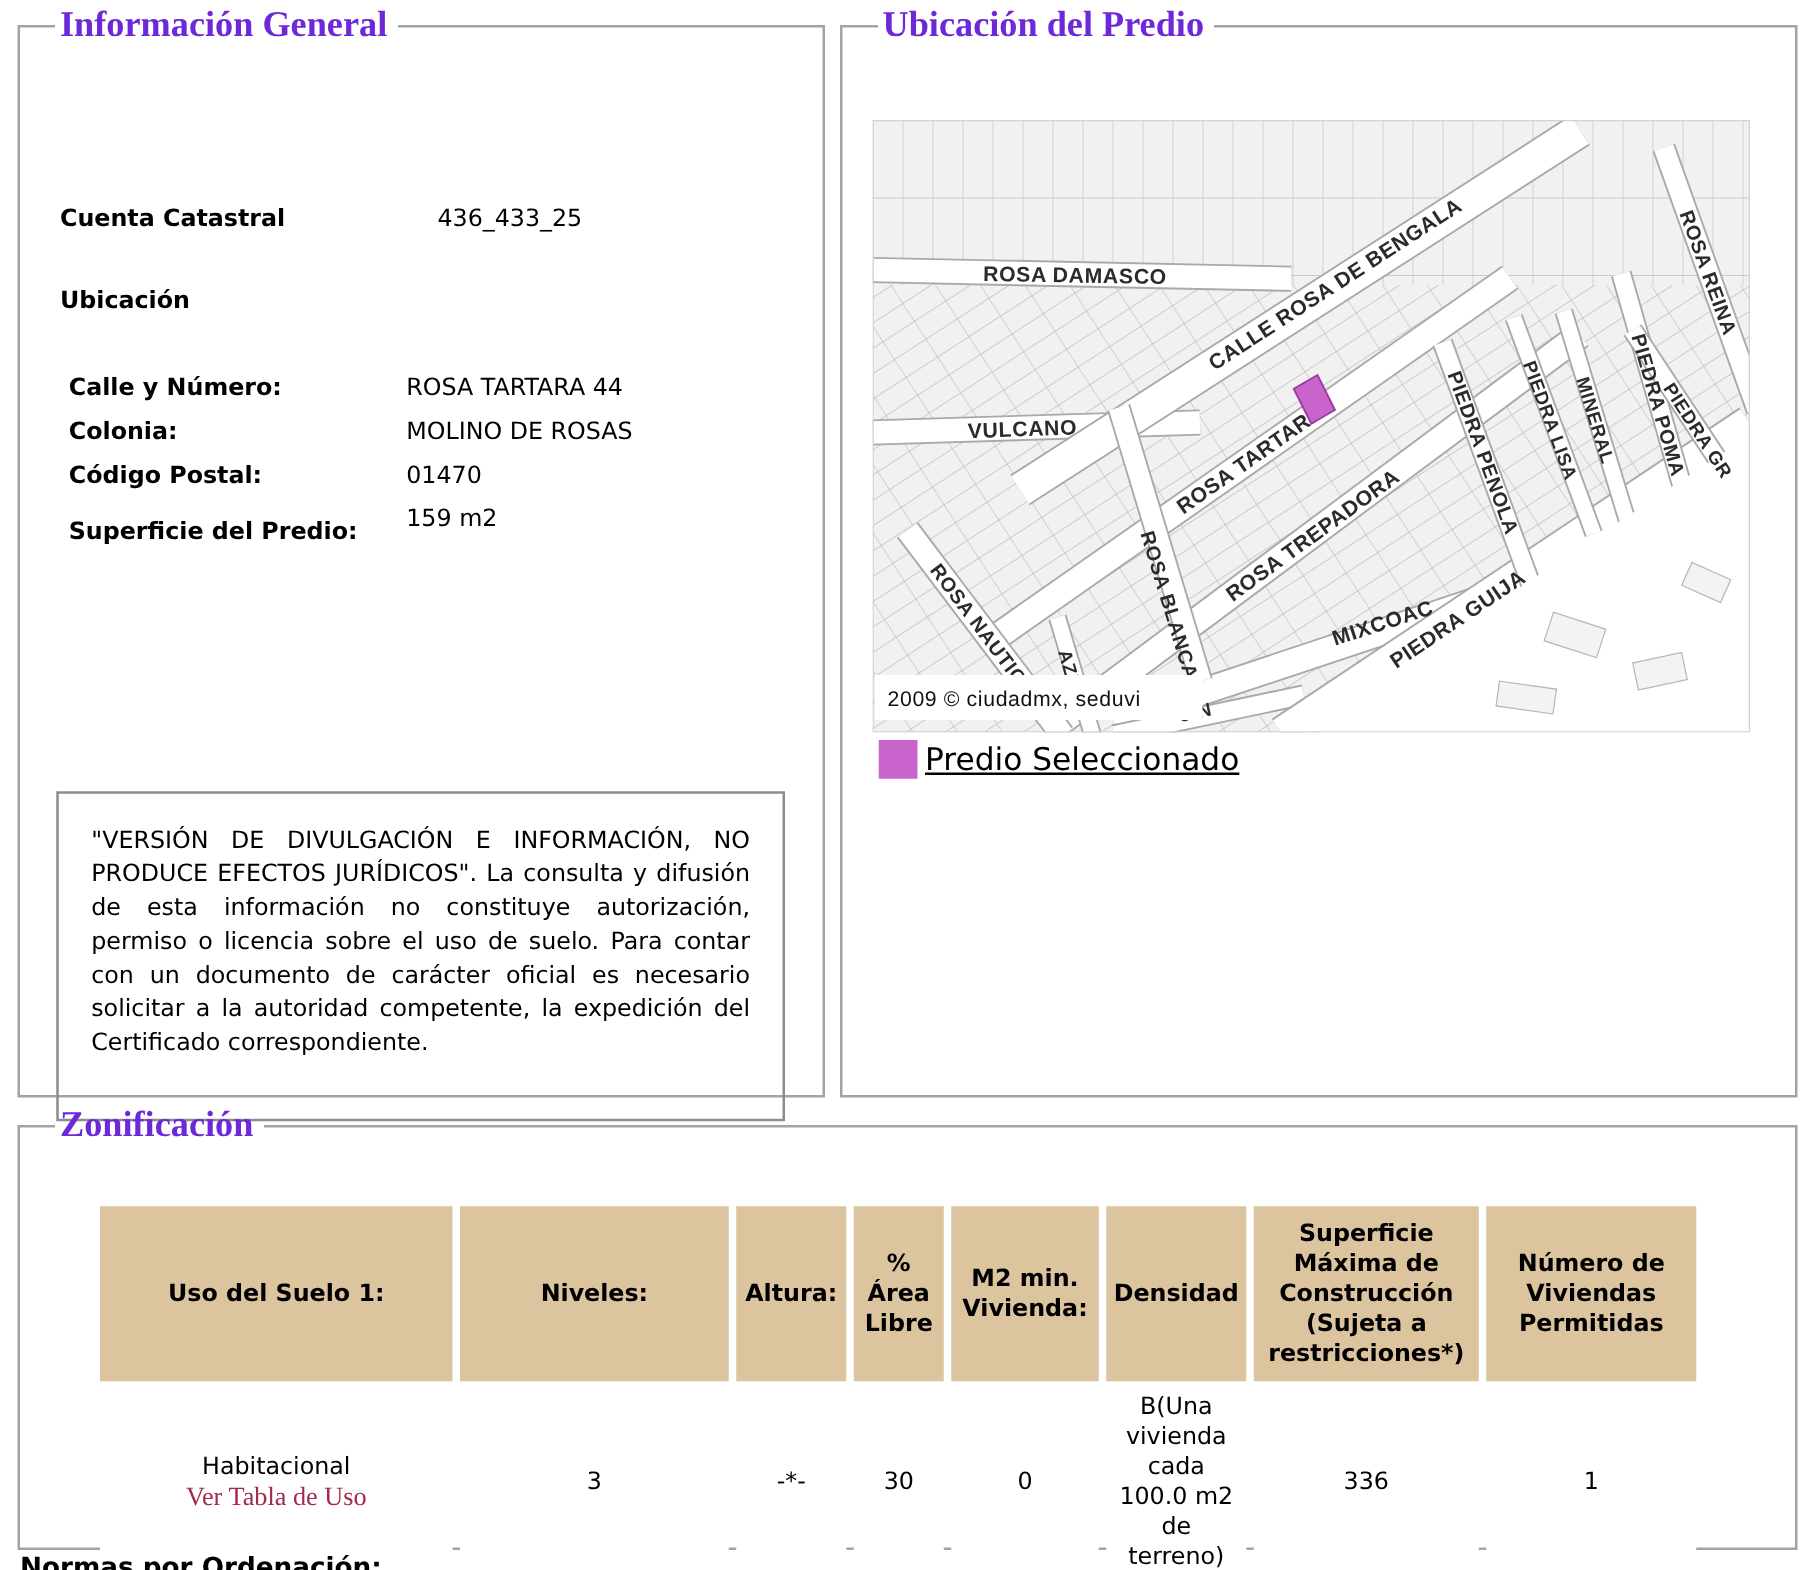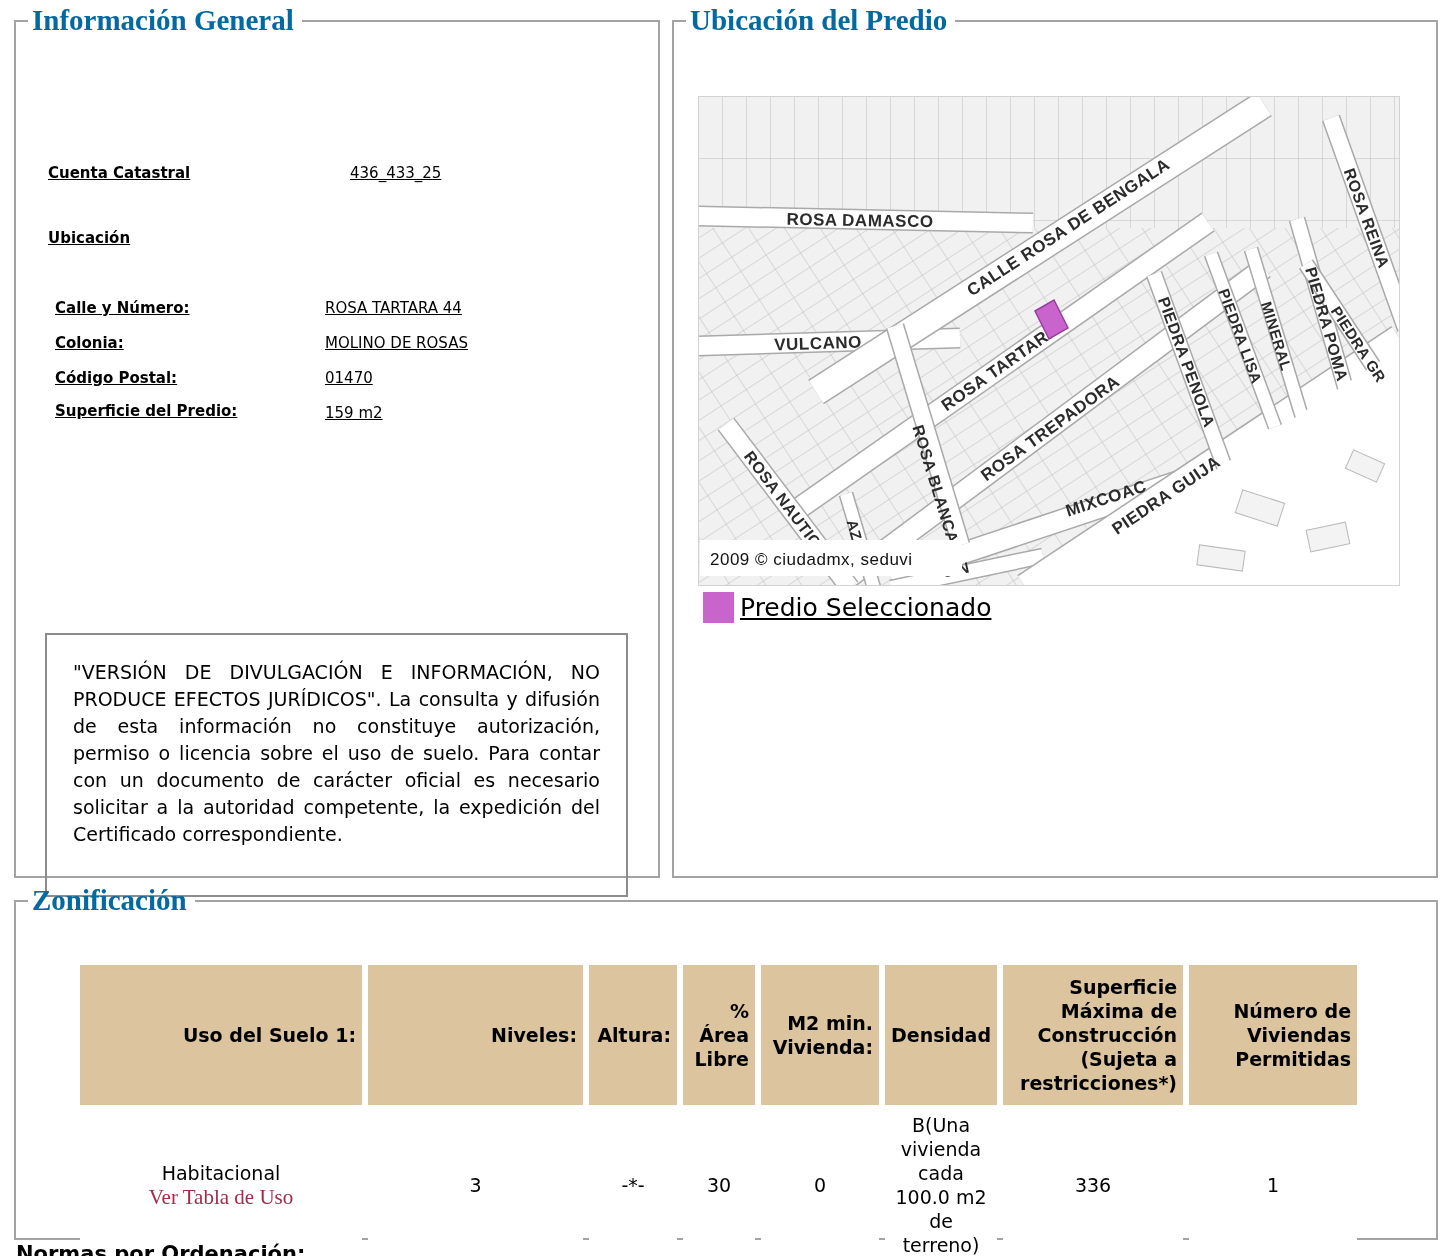--- a/index.html
+++ b/index.html
@@ -1,41 +1,41 @@
 <!DOCTYPE html>
 <html><head>
 <meta charset="utf-8">
 <style>
   html,body{margin:0;padding:0;background:#fff;}
   #page{position:relative;width:1448px;height:1256px;overflow:hidden;background:#fff;
         font-family:"DejaVu Sans","Liberation Sans",sans-serif;color:#000;}
   fieldset{position:absolute;margin:0;padding:0;border:2px solid #a3a3a3;background:#fff;}
   legend{font-family:"Liberation Serif","DejaVu Serif",serif;font-weight:bold;font-size:29px;
-         color:#0369a1;margin-left:12px;padding:0 8px 0 4px;}
+         color:#6d28d9;margin-left:28px;padding:0 8px 0 4px;}
   
   #fs-info{left:14px;top:4px;width:642px;height:870px;}
-  .frow{position:absolute;font-size:15px;white-space:nowrap;text-decoration:underline;}
+  .frow{position:absolute;font-size:19px;white-space:nowrap;}
   .flabel{font-weight:bold;}
   .disclaimer{position:absolute;left:29px;top:596px;width:583px;height:264px;box-sizing:border-box;
               border:2px solid #8c8c8c;padding:24px 26px;font-size:19px;line-height:27px;
               text-align:justify;}
   
   #fs-map{left:672px;top:4px;width:762px;height:870px;}
   .map{position:absolute;left:24px;top:59px;}
   .map text{font-family:"Liberation Sans","DejaVu Sans",sans-serif;font-weight:bold;fill:#2b2b2b;letter-spacing:0.5px;}
   .map .copy{font-weight:normal;letter-spacing:0.5px;fill:#111;}
   .legendrow{position:absolute;left:29px;top:553px;height:34px;display:flex;align-items:center;}
   .swatch{width:31px;height:31px;background:#c964cd;display:inline-block;}
   .legendtxt{font-size:25px;margin-left:6px;text-decoration:underline;}
   .mapnote{position:absolute;left:26px;top:695px;width:710px;font-size:20px;line-height:30px;
            text-align:justify;}
   
   #fs-zon{left:14px;top:884px;width:1420px;height:352px;}
   .zontable{position:absolute;left:58px;top:46px;border-collapse:separate;border-spacing:6px 2px;}
-  .zontable th{background:#dbc49e;font-size:19px;font-weight:bold;text-align:right;
+  .zontable th{background:#dbc49e;font-size:19px;font-weight:bold;text-align:center;
                vertical-align:middle;padding:10px 6px;line-height:24px;}
   .zontable td{font-size:19px;text-align:center;vertical-align:middle;padding:6px 6px;line-height:24px;background:#fff;}
   .c0{width:270px;} .c1{width:203px;} .c2{width:76px;} .c3{width:60px;}
   .c4{width:106px;} .c5{width:98px;} .c6{width:168px;} .c7{width:156px;margin-left:28px;}
   .uso-link{font-family:"Liberation Serif","DejaVu Serif",serif;font-size:21px;color:#a32b4a;
             cursor:pointer;display:block;line-height:24px;text-align:center;}
   .normas{position:absolute;left:16px;top:1242px;font-size:21px;font-weight:bold;white-space:nowrap;}
 </style>
 </head>
 <body>
@@ -52,21 +52,21 @@
 
     <div class="frow flabel" style="left:39px;top:262px;">Calle y Número:</div>
     <div class="frow" style="left:309px;top:262px;">ROSA TARTARA 44</div>
 
     <div class="frow flabel" style="left:39px;top:297px;">Colonia:</div>
     <div class="frow" style="left:309px;top:297px;">MOLINO DE ROSAS</div>
 
     <div class="frow flabel" style="left:39px;top:332px;">Código Postal:</div>
     <div class="frow" style="left:309px;top:332px;">01470</div>
 
-    <div class="frow flabel" style="left:39px;top:365px;">Superficie del Predio:</div>
+    <div class="frow flabel" style="left:39px;top:377px;">Superficie del Predio:</div>
     <div class="frow" style="left:309px;top:367px;">159 m2</div>
 
     <div class="disclaimer">"VERSIÓN DE DIVULGACIÓN E INFORMACIÓN, NO PRODUCE EFECTOS JURÍDICOS". La consulta y difusión de esta información no constituye autorización, permiso o licencia sobre el uso de suelo. Para contar con un documento de carácter oficial es necesario solicitar a la autoridad competente, la expedición del Certificado correspondiente.</div>
   </fieldset>
 
   <fieldset id="fs-map">
     <legend>Ubicación del Predio</legend>
 
     <svg class="map" width="702" height="490" viewBox="0 0 702 490">
       <defs>

